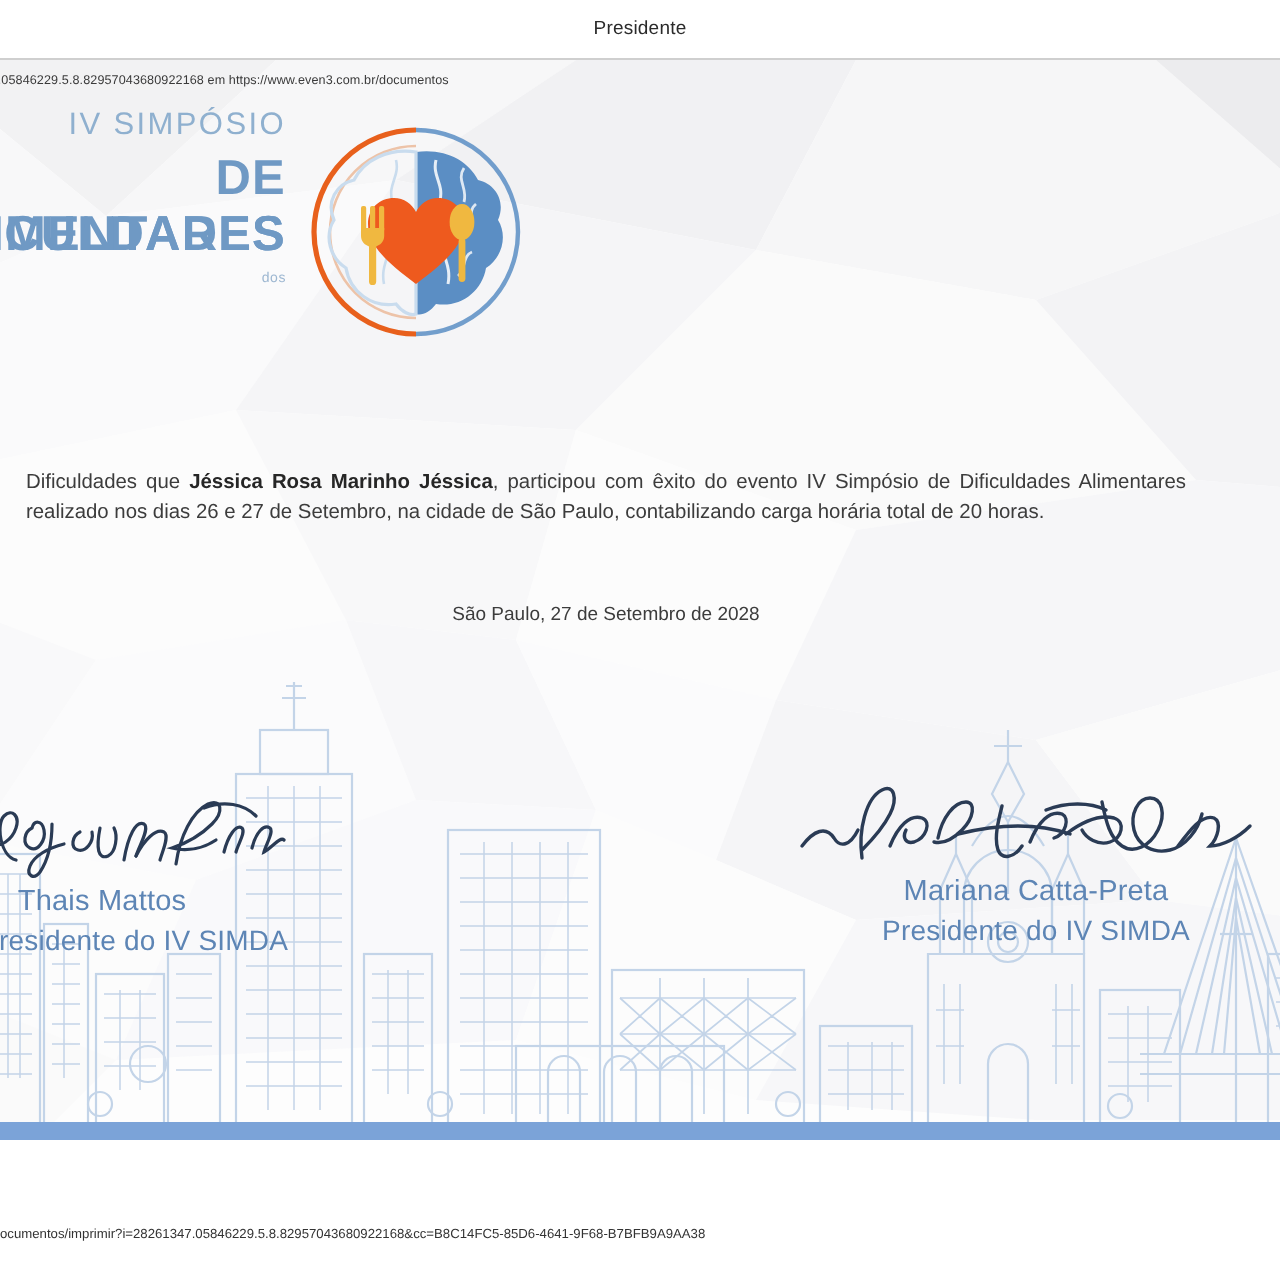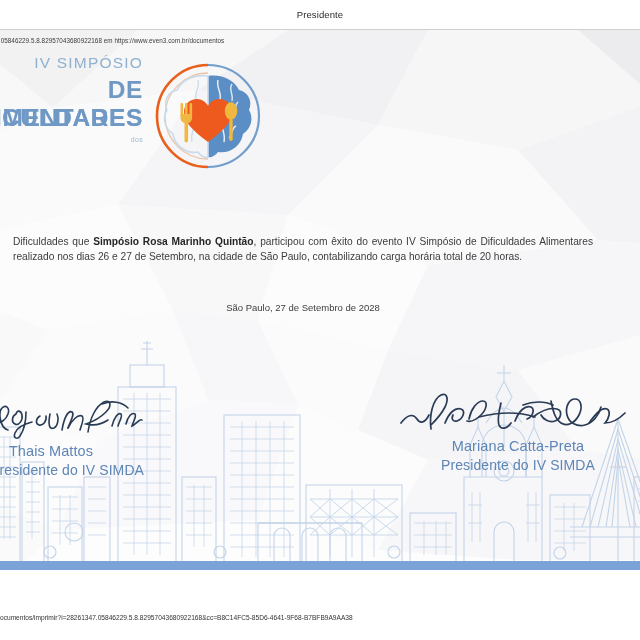--- a/index.html
+++ b/index.html
@@ -302,21 +302,21 @@
           </g>
 
           <g fill="#f0b840">
             <ellipse cx="83" cy="55" rx="6.2" ry="9"></ellipse>
             <rect x="81.3" y="63" width="3.4" height="22" rx="1.7"></rect>
           </g>
         </svg>
       </div>
     </div>
 
-    <p class="body-copy"><span>Dificuldades que </span><b>Simpósio Rosa Marinho Quintão</b><span>, participou com êxito do evento IV Simpósio de Dificuldades Alimentares realizado nos dias 26 e 27 de Setembro, na cidade de São Paulo, contabilizando carga horária total de 20 horas.</span></p>
+    <p class="body-copy"><span>Dificuldades que </span><b>Jéssica Rosa Marinho Jéssica</b><span>, participou com êxito do evento IV Simpósio de Dificuldades Alimentares realizado nos dias 26 e 27 de Setembro, na cidade de São Paulo, contabilizando carga horária total de 20 horas.</span></p>
 
     <div class="date-line">São Paulo, 27 de Setembro de 2028</div>
 
     <svg class="skyline" viewBox="0 0 700 235" preserveAspectRatio="none">
       <g fill="none" stroke="#c3d4e8" stroke-width="1.1">
 
         <rect x="4" y="120" width="30" height="115"></rect>
         <rect x="36" y="100" width="26" height="135"></rect>
         <rect x="64" y="135" width="22" height="100"></rect>
         <g stroke-width=".75">

